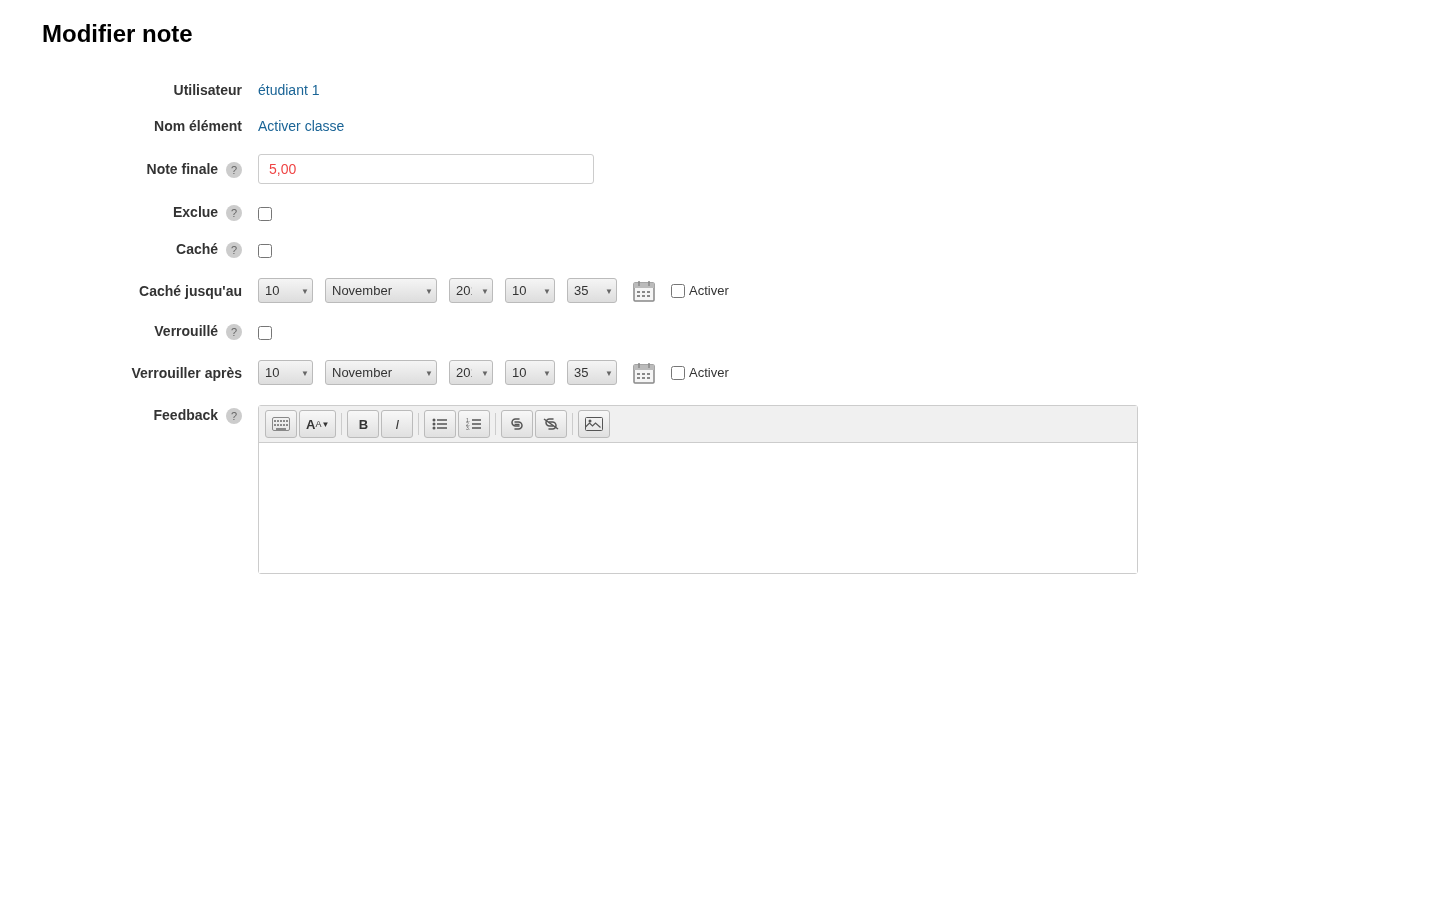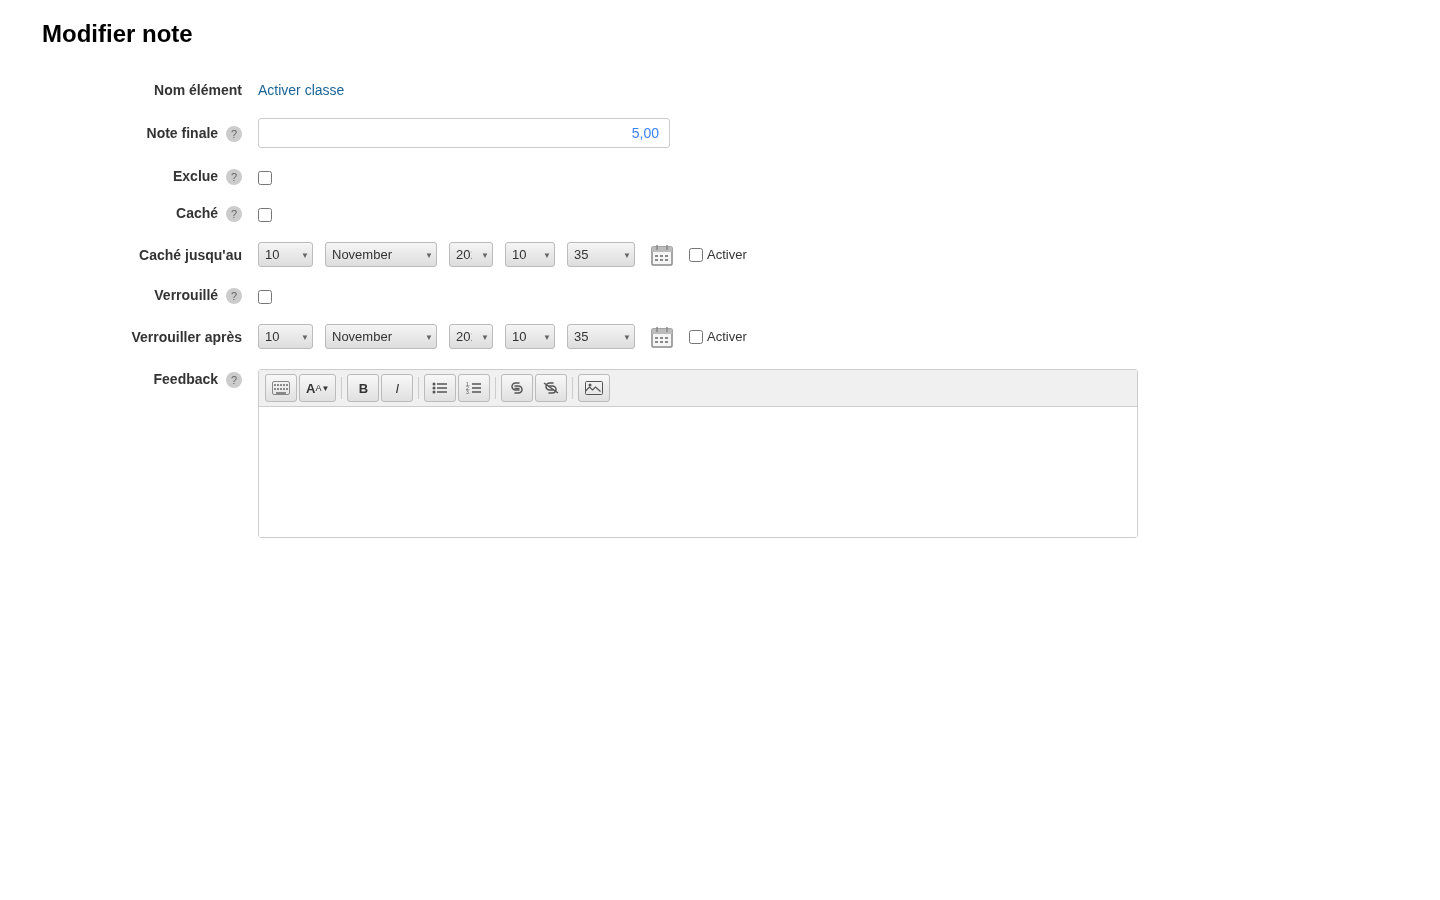--- a/index.html
+++ b/index.html
@@ -55,23 +55,22 @@
     .link-text {
       color: #1a6496;
       text-decoration: none;
       cursor: pointer;
     }
     .note-input {
       border: 1px solid #ccc;
       border-radius: 3px;
       padding: 6px 10px;
       font-size: 14px;
-      width: 412px;
-      color: #3b82f6;
-      text-align: right;
+      width: 336px;
+      color: #ef4444;
     }
     .date-group {
       display: flex;
       align-items: center;
       gap: 12px;
       flex-wrap: nowrap;
     }
     .select-wrapper {
       position: relative;
       display: inline-block;
@@ -94,21 +93,21 @@
       font-size: 13px;
       color: #333;
       cursor: pointer;
       appearance: none;
       -webkit-appearance: none;
     }
     .select-day { width: 55px; }
     .select-month { width: 112px; }
     .select-year { width: 44px; }
     .select-hour { width: 50px; }
-    .select-min { width: 68px; }
+    .select-min { width: 50px; }
     .cal-icon {
       display: inline-block;
       width: 22px;
       height: 22px;
       cursor: pointer;
       margin: 0 4px;
       vertical-align: middle;
     }
     .activer-label {
       display: flex;
@@ -166,20 +165,28 @@
     .italic-btn { font-style: italic; }
   </style>
 </head>
 <body>
 
 <h1>Modifier note</h1>
 
 <table class="form-table">
 
   <tbody>
+      <tr>
+    <td class="label-cell">
+      <span>Utilisateur</span>
+    </td>
+    <td class="value-cell">
+      <a class="link-text">étudiant 1</a>
+    </td>
+  </tr>
 
   <tr>
     <td class="label-cell">
       <span>Nom élément</span>
     </td>
     <td class="value-cell">
       <a class="link-text">Activer classe</a>
     </td>
   </tr>
 

